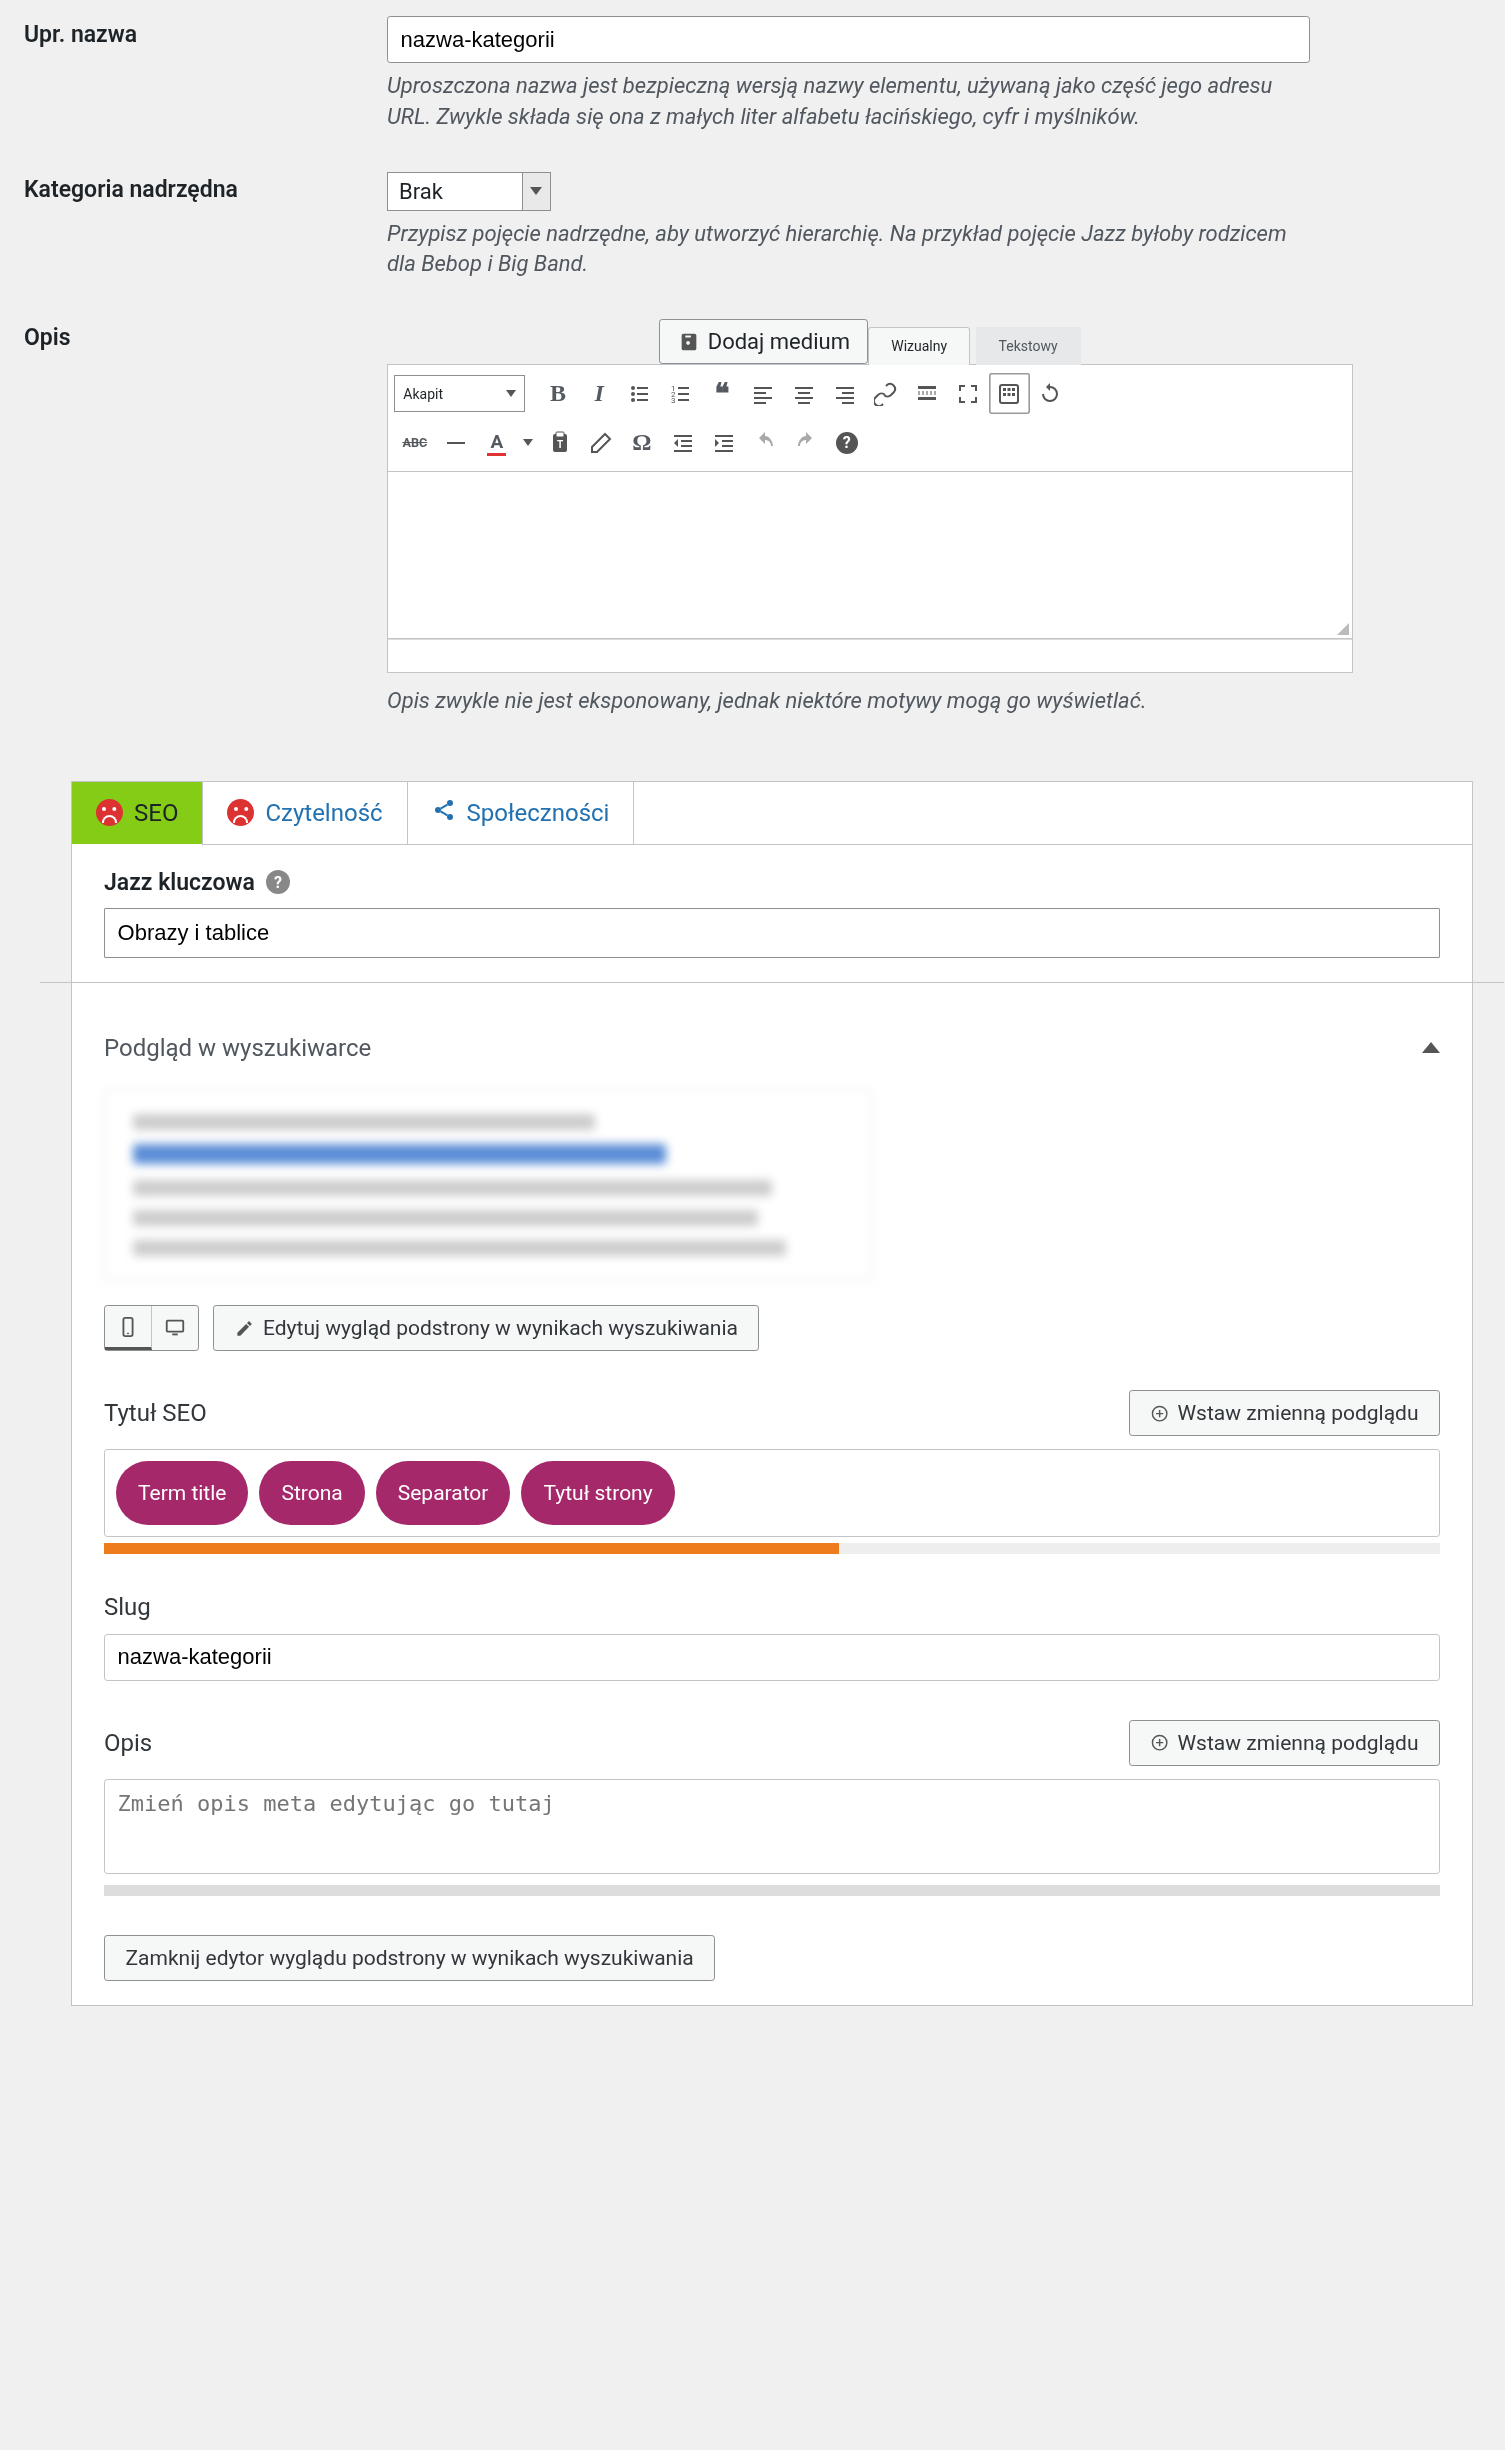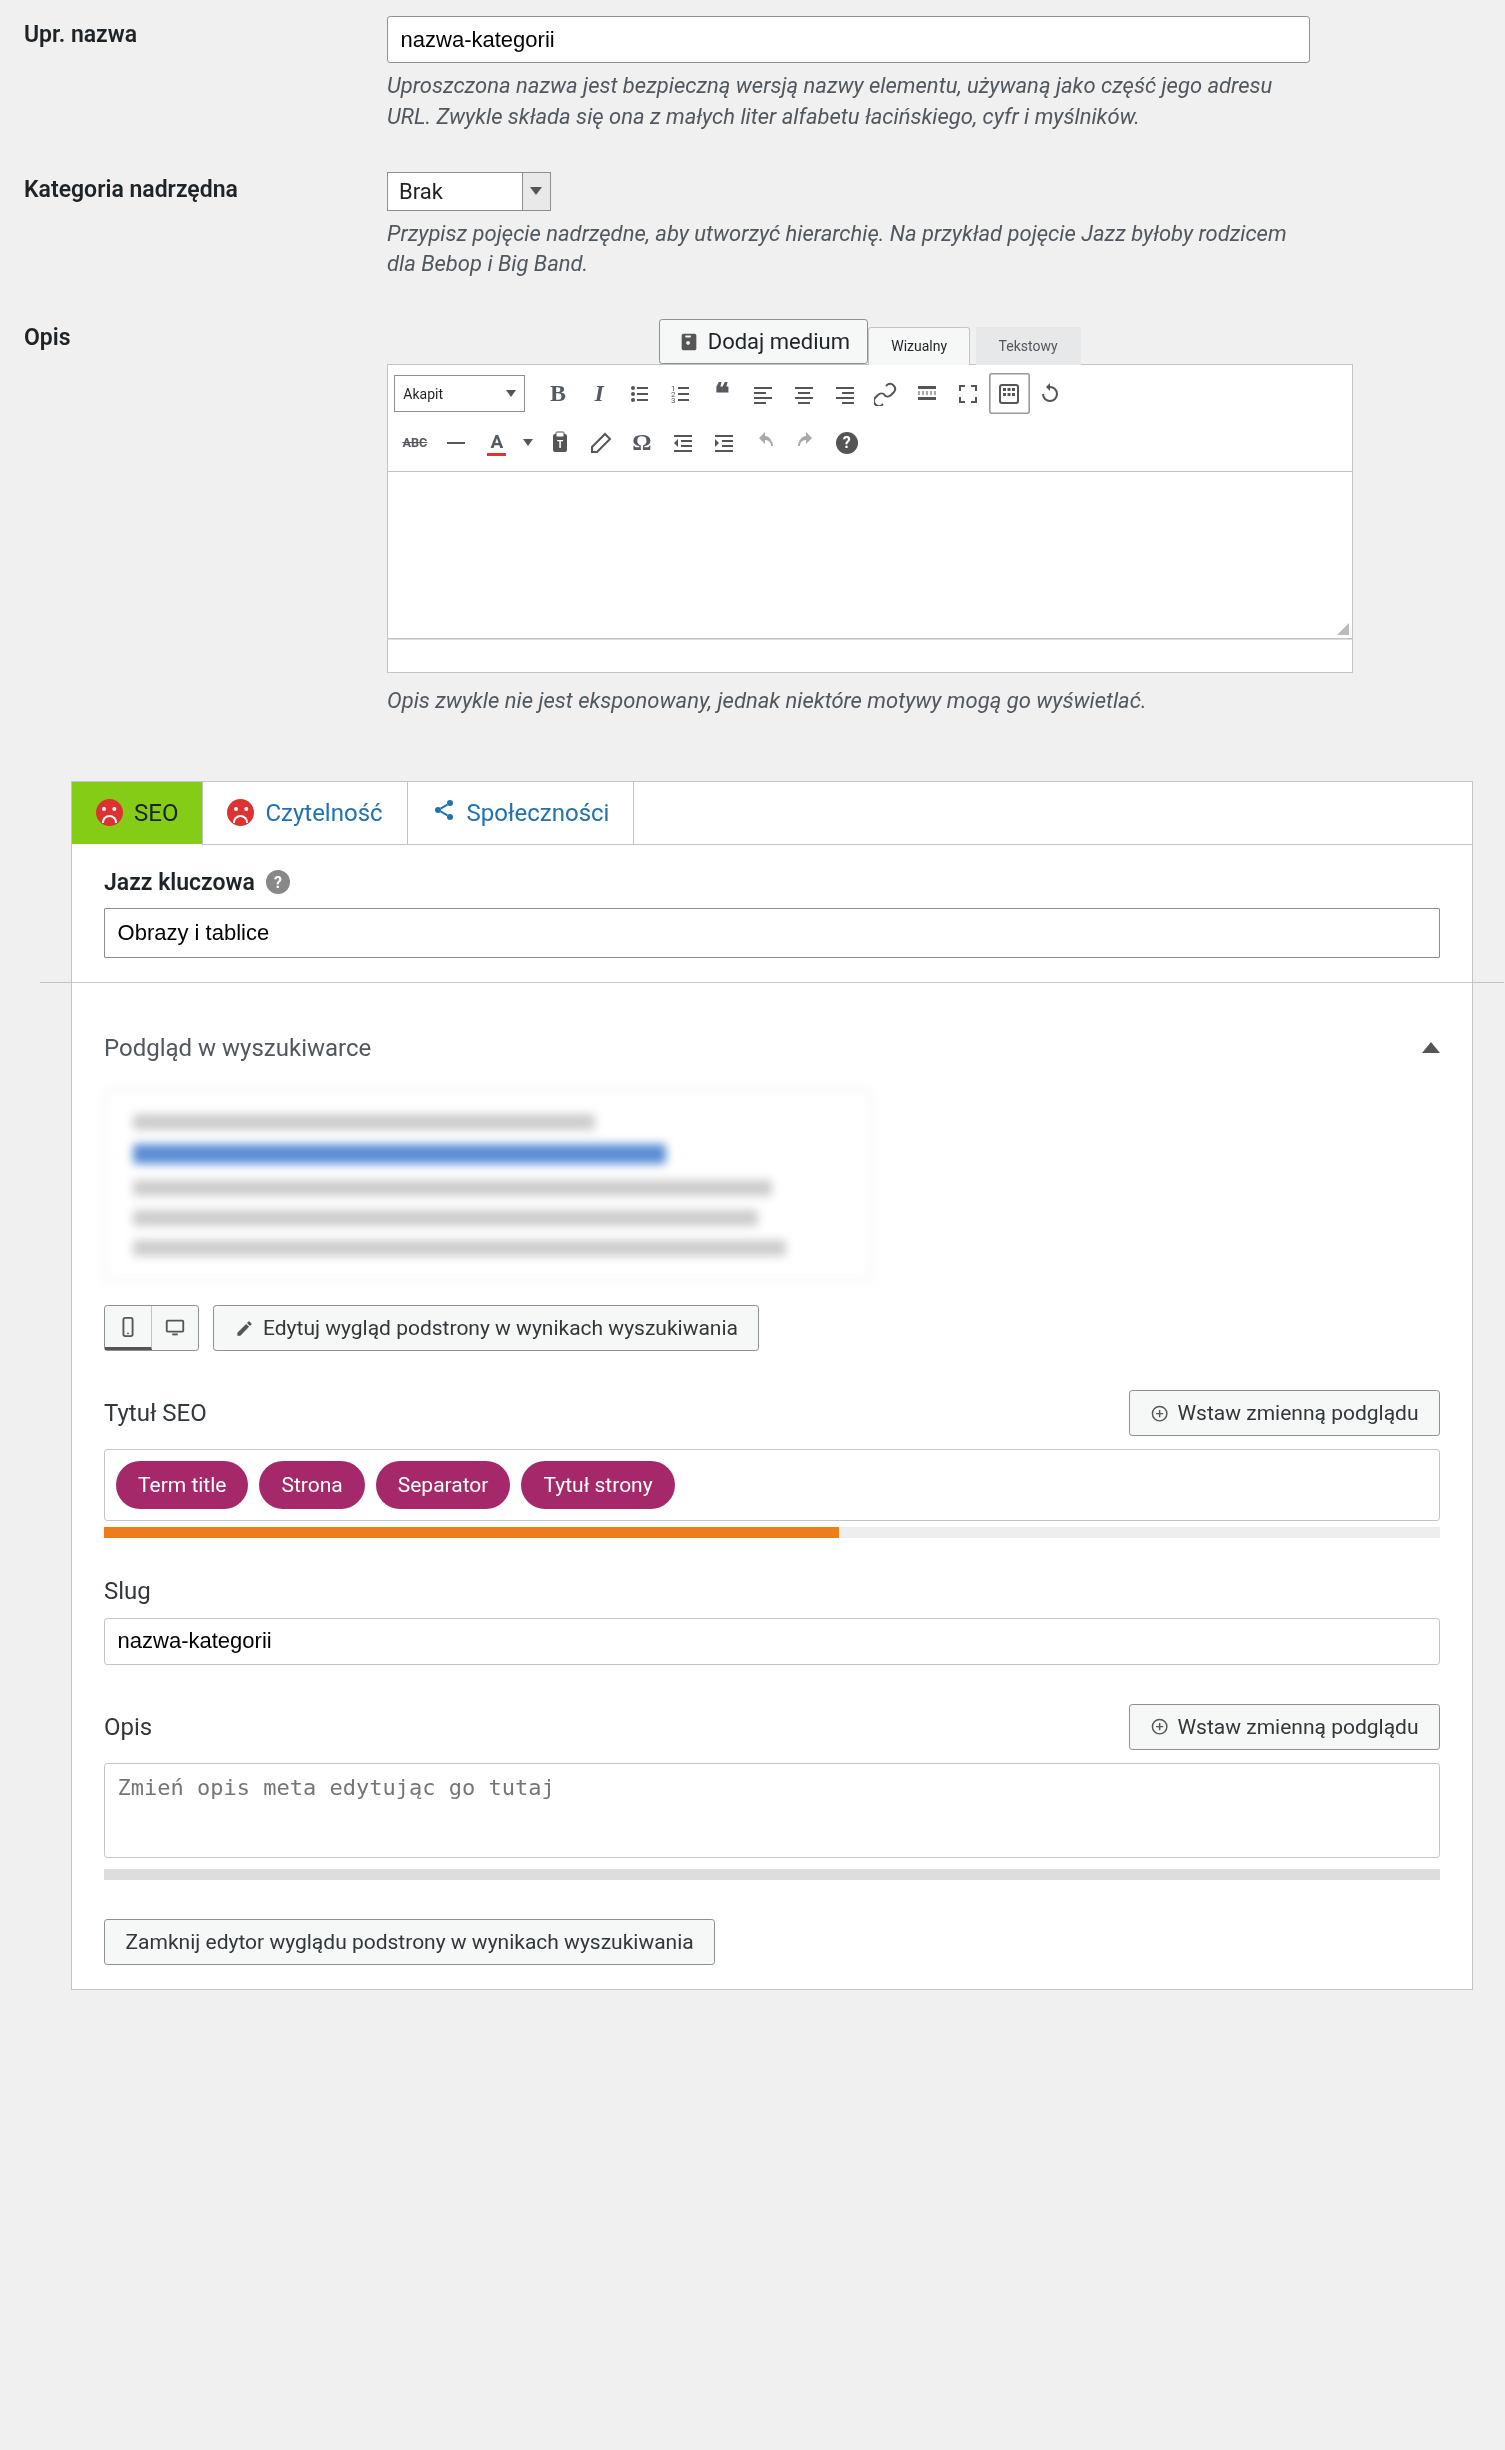--- a/index.html
+++ b/index.html
@@ -54,21 +54,21 @@
 .p-grey{height:16px;background:#ccc;border-radius:3.2px;margin-bottom:14px;}
 .p-blue{height:20.5px;background:#5b8dd6;border-radius:3.2px;margin-bottom:16px;}
 .device-row{display:flex;gap:14px;margin-top:24px;align-items:center;}
 .device-toggle{border:0.8px solid #8c8f94;background:#f6f7f7;border-radius:3.2px;display:flex;height:44px;}
 .dev-btn{width:46px;display:flex;align-items:center;justify-content:center;border-right:0.8px solid #c3c4c7;cursor:pointer;}
 .dev-btn:last-child{border-right:none;}
 .dev-btn.active{border-bottom:3.2px solid #555;}
 .grey-btn{border:0.8px solid #8c8f94;background:#f6f7f7;border-radius:3.2px;height:44px;display:inline-flex;align-items:center;gap:9.5px;padding:0 20.5px;font-size:21px;color:#32373c;cursor:pointer;}
 .field-label{font-size:24px;color:#32373c;margin:39px 0 12.6px;display:flex;justify-content:space-between;align-items:center;}
 .pill-row{border:0.8px solid #c3c4c7;border-radius:3.2px;padding:11px;display:flex;gap:11px;flex-wrap:wrap;background:#fff;}
-.pill{background:#a4286a;color:#fff;border-radius:32px;padding:12px 22px;font-size:21px;}
+.pill{background:#a4286a;color:#fff;border-radius:32px;padding:20px 22px;font-size:21px;}
 .prog-bar{height:11px;background:#eee;margin-top:6.3px;position:relative;}
 .prog-fill{height:100%;background:#ee7c1b;}
 .slug-input{width:100%;height:47px;border:0.8px solid #c3c4c7;border-radius:3.2px;padding:0 12.6px;font-size:22px;box-sizing:border-box;}
 .desc-box{width:100%;height:95px;border:0.8px solid #c3c4c7;border-radius:3.2px;padding:11px 12.6px;font-size:22px;box-sizing:border-box;resize:none;color:#777;}
 .prog-grey{height:11px;background:#ddd;margin-top:6.3px;}
 .close-editor{margin-top:39px;}
 .svg-ico{width:24px;height:24px;fill:#555;}
 .icon-img{width:22px;height:22px;}
 .note-svg{width:22px;height:22px;fill:#555;}
 </style>

